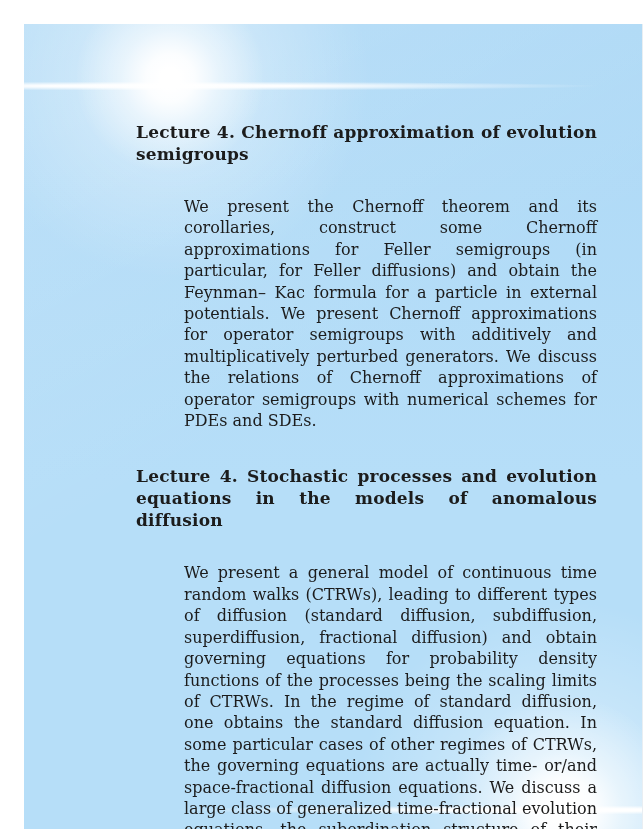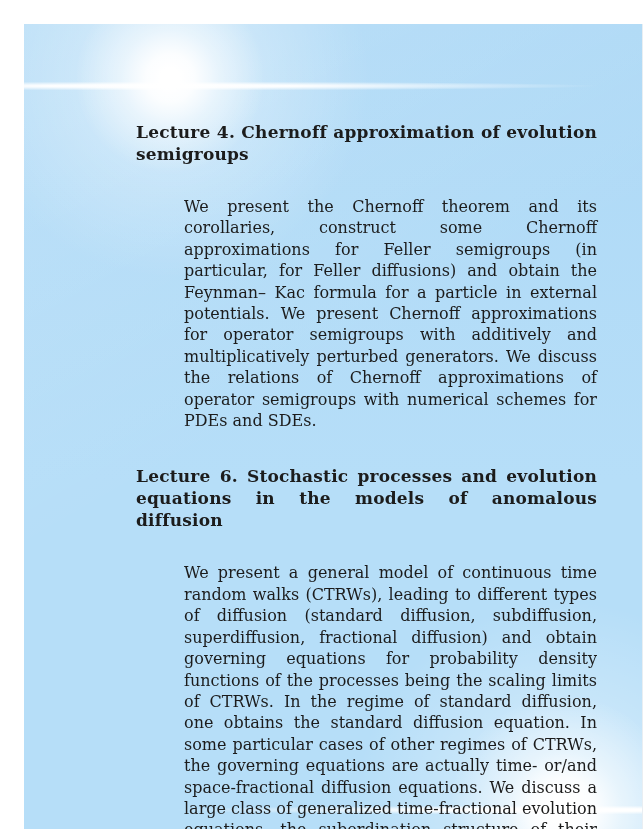--- a/index.html
+++ b/index.html
@@ -66,18 +66,18 @@
 </style>
 </head>
 <body>
 
 <div class="slide">
 
   <div class="content">
     <h2>Lecture 4. Chernoff approximation of evolution semigroups</h2>
     <p>We present the Chernoff theorem and its corollaries, construct some Chernoff approximations for Feller semigroups (in particular, for Feller diffusions) and obtain the Feynman– Kac formula for a particle in external potentials. We present Chernoff approximations for operator semigroups with additively and multiplicatively perturbed generators. We discuss the relations of Chernoff approximations of operator semigroups with numerical schemes for PDEs and SDEs.</p>
 
-    <h2 class="second">Lecture 6. Stochastic processes and evolution equations in the models of anomalous diffusion</h2>
+    <h2 class="second">Lecture 4. Stochastic processes and evolution equations in the models of anomalous diffusion</h2>
     <p>We present a general model of continuous time random walks (CTRWs), leading to different types of diffusion (standard diffusion, subdiffusion, superdiffusion, fractional diffusion) and obtain governing equations for probability density functions of the processes being the scaling limits of CTRWs. In the regime of standard diffusion, one obtains the standard diffusion equation. In some particular cases of other regimes of CTRWs, the governing equations are actually time- or/and space-fractional diffusion equations. We discuss a large class of generalized time-fractional evolution equations, the subordination structure of their solutions (and hence their relation to semigroups and Markov processes), and different classes of underlying stochastic processes. In particular, we present Feymnan-Kac formulae for solutions of such equations on the base of Markov processes time-changed by inverse subordinators, and on the base of randomly scaled Gaussian processes (such as Generalized Grey Brownian Motion (GGBM)).</p>
   </div>
 
   <div class="edge-strip"></div>
 </div>
 
 </body></html>

